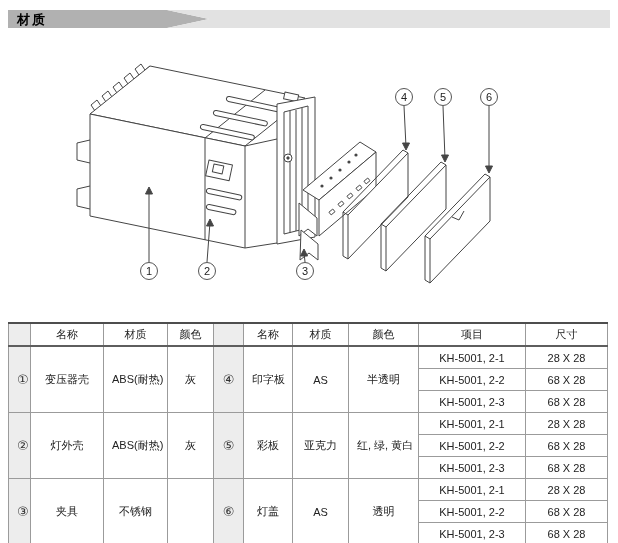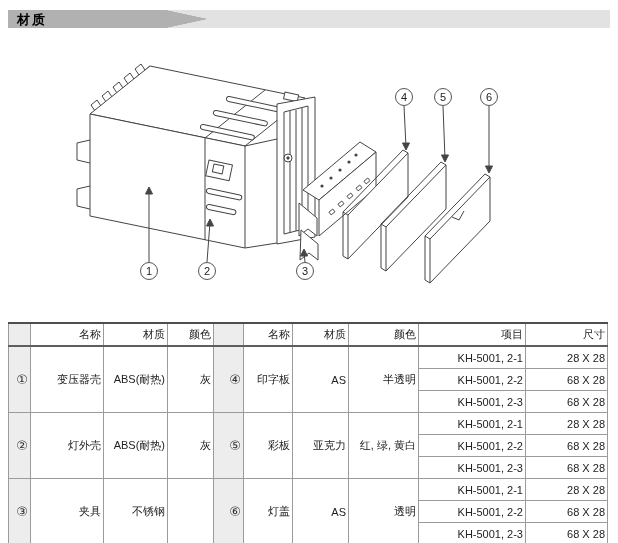--- a/index.html
+++ b/index.html
@@ -15,22 +15,22 @@
   }
   .figure{position:absolute;top:36px;left:0;}
   .figure *{vector-effect:non-scaling-stroke;}
   .spec-table{
     position:absolute;left:8px;top:322px;width:599px;
     border-collapse:collapse;table-layout:fixed;
     border-top:2px solid #4e4e4e;border-bottom:2px solid #4e4e4e;
     border-left:1px solid #929292;border-right:1px solid #929292;
   }
   .spec-table td{
-    border:1px solid #9b9b9b;height:21px;padding:0 2px;
-    font-size:11px;color:#222;text-align:right;
+    border:1px solid #9b9b9b;height:21px;padding:0 8px;
+    font-size:11px;color:#222;text-align:center;
     white-space:nowrap;overflow:hidden;
   }
   .spec-table tr:first-child td{border-bottom:2px solid #5e5e5e;}
   .spec-table td.num-col{background:#ededed;font-size:13px;color:#333;}
   svg text{font-family:"Liberation Sans","DejaVu Sans",sans-serif;}
 </style>
 </head>
 <body>
 
 <svg class="banner" width="618" height="36" viewBox="0 0 618 36">

